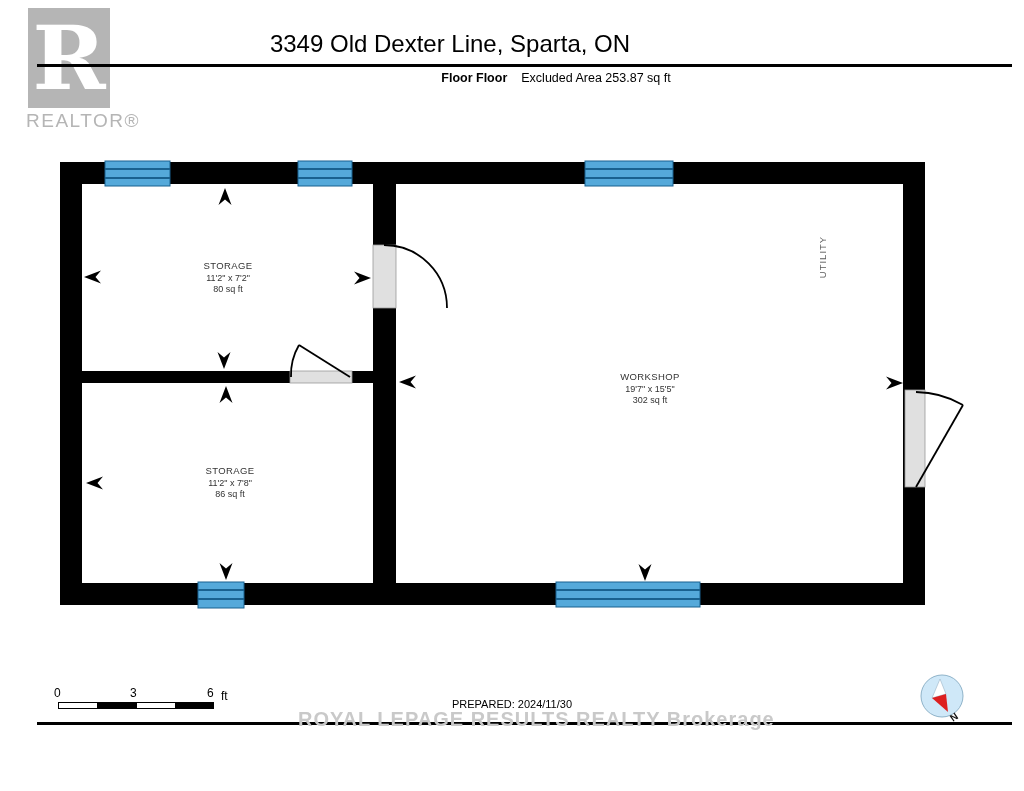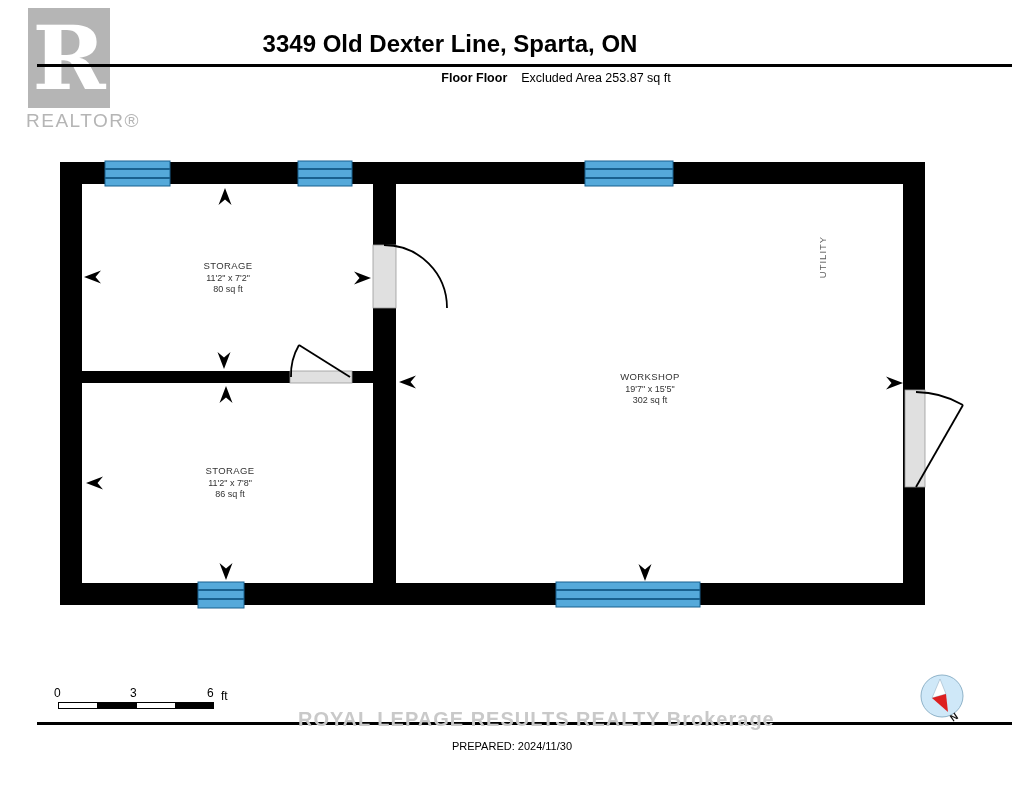--- a/index.html
+++ b/index.html
@@ -7,21 +7,21 @@
         font-family:"Liberation Sans",sans-serif;color:#000;}
   .abs{position:absolute;}
 
   
   #logo-box{left:28px;top:8px;width:82px;height:100px;background:var(--logo-gray);
             display:flex;align-items:center;justify-content:center;z-index:1;}
   #logo-letter{font-family:"DejaVu Serif",serif;font-weight:bold;font-size:88px;
                line-height:96px;color:#fff;}
   #logo-text{left:26px;top:110px;width:130px;font-size:19px;letter-spacing:1.5px;
              color:var(--logo-gray);}
-  #page-title{left:0;top:30px;width:900px;text-align:center;font-size:24px;font-weight:bold;}
+  #page-title{left:0;top:30px;width:900px;text-align:center;font-size:24px;font-weight:normal;}
   #title-rule{left:37px;top:64px;width:975px;height:2.5px;background:#000;z-index:2;}
   #subheader{left:0;top:71px;width:1024px;text-align:center;font-size:12.5px;padding-left:88px;
              box-sizing:border-box;}
   #floor-label{font-weight:bold;margin-right:14px;}
 
   
   .room-name{font-family:"Liberation Sans",sans-serif;font-size:9.5px;letter-spacing:.4px;
              fill:var(--label-text);text-anchor:middle;}
   .room-sub{font-family:"Liberation Sans",sans-serif;font-size:9px;
             fill:var(--label-text);text-anchor:middle;}
@@ -37,21 +37,21 @@
 
   
   #scale-ticks{left:50px;top:686px;width:170px;height:13px;font-size:12px;}
   #scale-ticks span{position:absolute;top:0;}
   #tick0{left:4px;} #tick3{left:80px;} #tick6{left:157px;}
   #scale-bar{left:58px;top:702px;width:156px;height:7px;display:flex;}
   #scale-bar .seg{flex:1;height:100%;box-sizing:border-box;}
   .seg.light{background:#fff;border:1px solid #000;}
   .seg.dark{background:#000;}
   #scale-unit{left:221px;top:689px;font-size:12px;}
-  #prepared{left:0;top:698px;width:1024px;text-align:center;font-size:11px;margin-top:42px;}
+  #prepared{left:0;top:698px;width:1024px;text-align:center;font-size:11px;}
   #divider-rule{left:37px;top:722px;width:975px;height:3px;background:#000;z-index:1;}
   #watermark{left:298px;top:708px;width:430px;font-size:20px;font-weight:bold;letter-spacing:1px;
              color:var(--watermark-gray);white-space:nowrap;z-index:2;}
   #disclaimer{left:36px;top:733px;width:985px;font-size:10px;white-space:nowrap;color:#1a1a1a;}
 </style>
 </head>
 <body>
 
 <div id="page">
 

